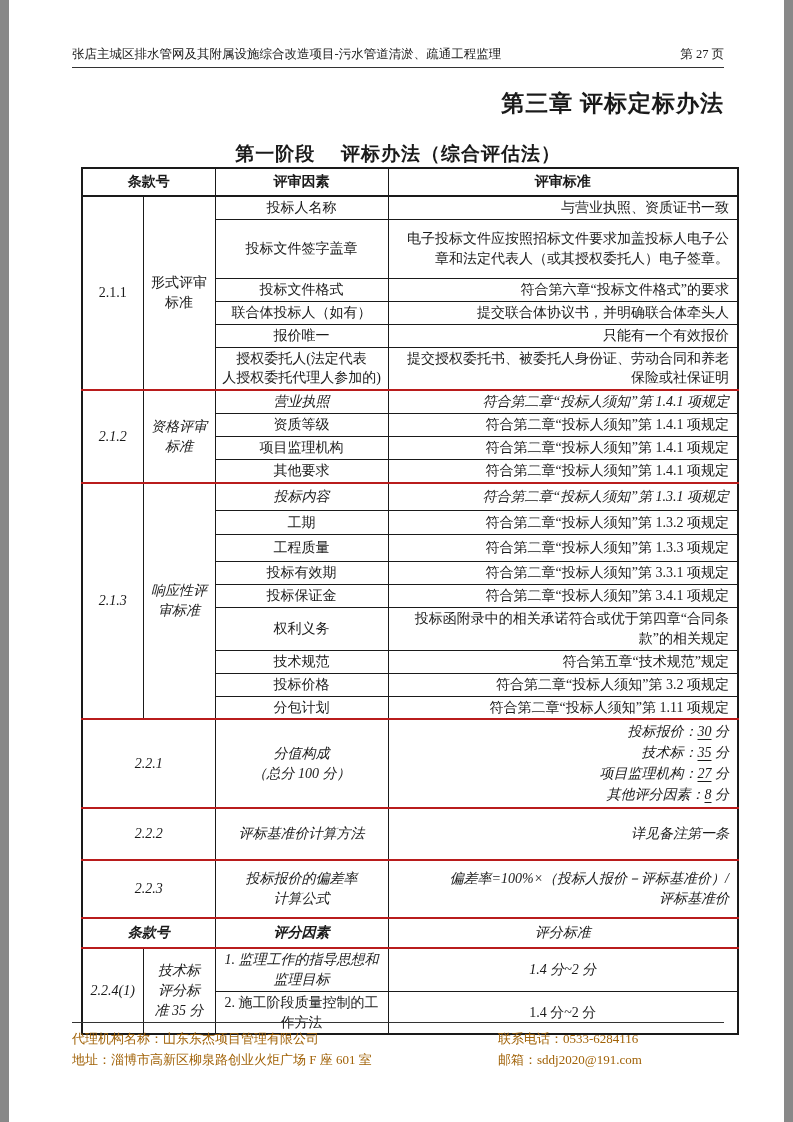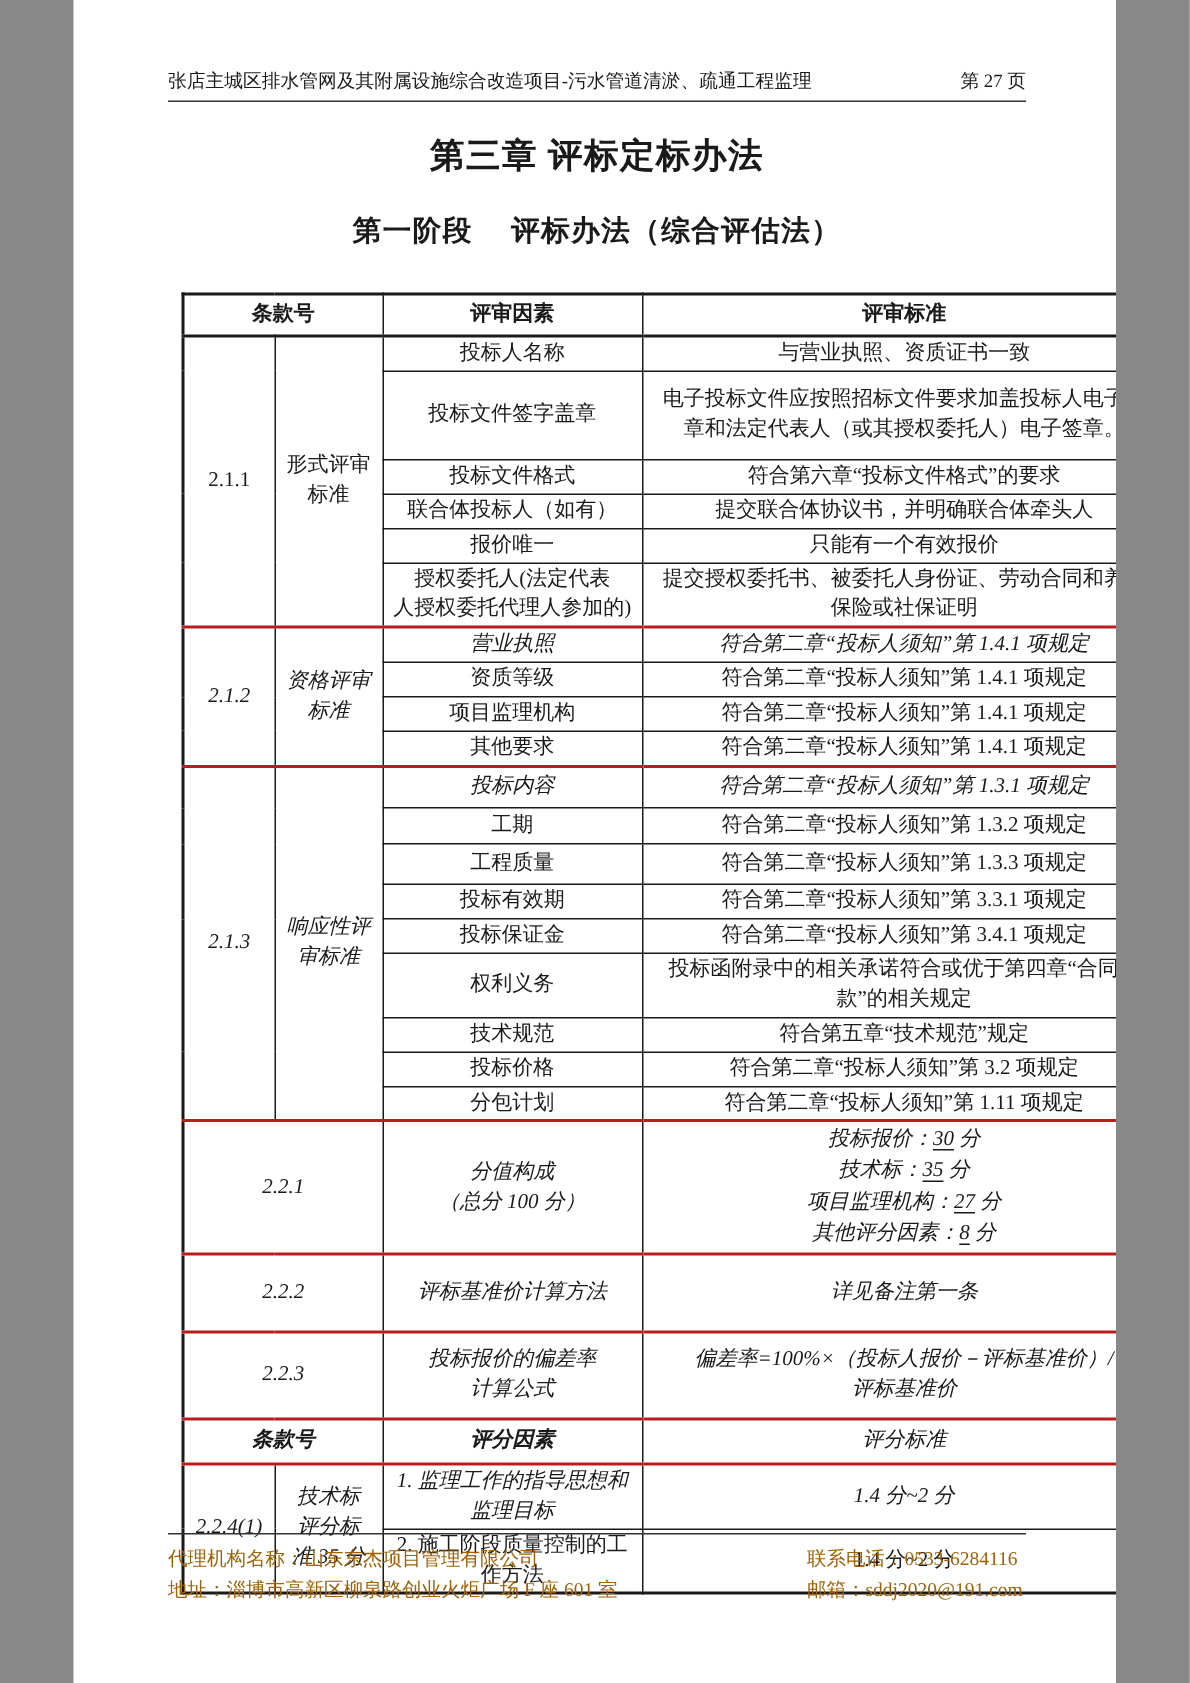--- a/index.html
+++ b/index.html
@@ -1,18 +1,18 @@
 <!DOCTYPE html>
 <html><head>
 <meta charset="utf-8">
 <style>
   html, body { margin: 0; padding: 0; background: #888; }
   .page {
     position: relative;
-    width: 695px;
+    width: 775px;
     height: 1122px;
     margin: 0 auto;
     background: #ffffff;
     font-family: "Liberation Serif", "DejaVu Serif", serif;
     color: #1a1a1a;
     overflow: hidden;
   }
   .page-header {
     position: absolute;
     top: 46px;
@@ -25,21 +25,21 @@
     border-bottom: 1.5px solid #333;
     padding-bottom: 4px;
   }
   .content {
     position: absolute;
     top: 88px;
     left: 63px;
     right: 60px;
   }
   .chapter-title {
-    text-align: center;
+    text-align: right;
     font-size: 23px;
     font-weight: bold;
     letter-spacing: 1px;
     margin: 0;
   }
   .stage-title {
     text-align: center;
     font-size: 19px;
     font-weight: bold;
     letter-spacing: 1px;
@@ -50,32 +50,31 @@
     font-size: 15px;
     font-weight: bold;
     margin: 14px 0 4px 0;
   }
   table.t {
     border-collapse: collapse;
     table-layout: fixed;
     width: 656px;
     margin-left: 9px;
     border: 2px solid #1a1a1a;
-    margin-top: 28px;
   }
   table.t td {
     border: 1px solid #1a1a1a;
     font-size: 14px;
     line-height: 1.42;
     padding: 1px 5px;
     text-align: center;
     vertical-align: middle;
     overflow: hidden;
   }
-  table.t td.std { text-align: center; padding-left: 8px; padding-right: 8px; }
+  table.t td.std { text-align: right; padding-left: 8px; padding-right: 8px; }
   table.t tr.sec > td { border-top: 2px solid #b91c1c; font-style: italic; }
   table.t tr.hdr-row > td { border-bottom: 2px solid #1a1a1a; }
   td.hdr { font-weight: bold; font-size: 15px; }
   td.hdr-normal { font-weight: normal; font-size: 15px; }
   .prewrap { white-space: pre-line; }
   .u { text-decoration: underline; text-underline-offset: 3px; }
   .score-line { margin: 1px 0; }
   .page-footer {
     position: absolute;
     left: 63px;

